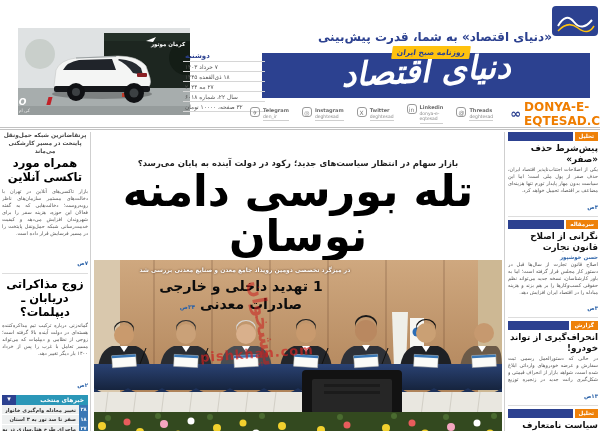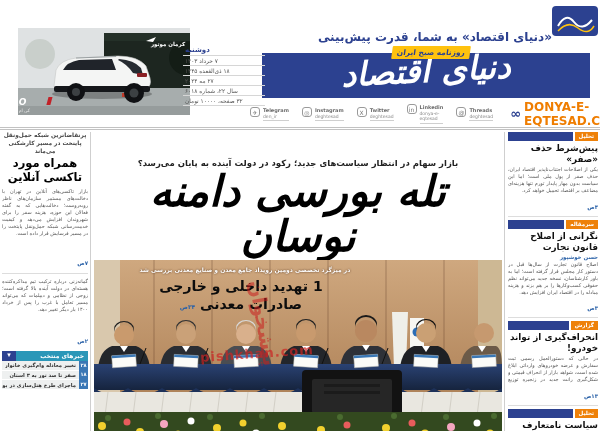--- a/index.html
+++ b/index.html
@@ -5,21 +5,21 @@
   * { margin:0; padding:0; box-sizing:border-box; }
   body { background:#fff; font-family:"DejaVu Sans", sans-serif; }
   .page { position:relative; width:600px; height:431px; background:#fff; overflow:hidden; margin:0 auto; direction:rtl; }
 
   
   .corner-ad { position:absolute; left:552px; top:6px; width:46px; height:30px; background:#2c4190; border-radius:4px; }
   .slogan { position:absolute; left:310px; top:30px; width:250px; text-align:center; font-size:12px; font-weight:bold; color:#2c4190; }
   .logo-band { position:absolute; left:262px; top:53px; width:328px; height:45px; background:#2c4190; }
   .logo-text { position:absolute; left:0; top:-2px; width:100%; text-align:center; color:#fff; font-size:33px; font-weight:bold; font-style:italic; transform:rotate(-3deg); font-family:"DejaVu Serif", serif; white-space:nowrap; }
   .yellow-badge { position:absolute; left:392px; top:46px; width:78px; height:13px; background:#ffc20e; color:#2c4190; font-size:7.5px; font-weight:bold; text-align:center; line-height:13px; transform:skewX(-8deg); z-index:3; border-radius:1px; }
-  .dateblock { position:absolute; left:183px; top:44px; width:82px; font-size:5.8px; color:#555; text-align:left; direction:rtl; }
+  .dateblock { position:absolute; left:183px; top:50px; width:82px; font-size:5.8px; color:#555; text-align:left; direction:rtl; }
   .dateblock .row { border-bottom:1px solid #d6d6d6; padding:1.5px 2px; text-align:left; white-space:nowrap; }
   .dateblock .row:first-child { color:#2c4190; font-weight:bold; font-size:7px; }
   .social-row { position:absolute; left:250px; top:103px; width:348px; height:22px; direction:ltr; display:flex; align-items:center; gap:13px; }
   .social-item { display:flex; align-items:flex-start; gap:3px; }
   .s-icon { width:10px; height:10px; border:1px solid #9a9a9a; border-radius:3px; color:#7a7a7a; font-size:6px; line-height:9px; text-align:center; flex:none; }
   .s-txt { font-size:4.5px; color:#8a8a8a; line-height:1.2; border-bottom:1px solid #cfcfcf; padding-bottom:1px; }
   .s-txt b { font-size:5px; color:#6d6d6d; }
   .site-group { display:flex; align-items:center; gap:3px; margin-left:4px; }
   .infinity { color:#2c4190; font-size:13px; font-weight:bold; line-height:10px; }
   .site { color:#ef7d00; font-size:12px; font-weight:bold; }
@@ -52,21 +52,21 @@
   .sel-box { margin-top:4px; }
   .sel-head { display:flex; height:10px; align-items:stretch; direction:rtl; }
   .sel-title { flex:1; background:#2b97b8; color:#fff; font-size:6px; font-weight:bold; line-height:10px; padding:0 4px; text-align:right; }
   .sel-chevron { width:14px; background:#2c4190; color:#fff; font-size:7px; line-height:9px; text-align:center; }
   .sel-row { display:flex; direction:rtl; align-items:center; height:9.6px; background:#eef0f0; border-bottom:1px solid #fff; }
   .sel-num { width:9px; height:9.6px; background:#3a77b5; color:#fff; font-size:5px; font-weight:bold; text-align:center; line-height:9.6px; flex:none; }
   .sel-txt { font-size:5.2px; color:#333; font-weight:bold; padding-right:3px; white-space:nowrap; overflow:hidden; }
 
   
   .lead-kicker { text-align:center; font-size:8.5px; font-weight:bold; color:#222; margin-top:2px; }
-  .lead-headline { text-align:center; font-size:43px; font-weight:bold; color:#000; line-height:1.05; margin-top:1px; letter-spacing:-1px;font-style:italic; }
+  .lead-headline { text-align:center; font-size:43px; font-weight:bold; color:#000; line-height:1.05; margin-top:1px; letter-spacing:-1px; }
   .lead-text { position:relative; margin-top:5px; height:36px; column-count:3; column-gap:8px; column-rule:none; font-size:5px; color:#555; text-align:justify; line-height:1.4; overflow:hidden; }
   .sig { color:#2b62a8; font-weight:bold; font-style:italic; font-size:5.5px; }
   .lead-ref { position:absolute; left:2px; bottom:-1px; background:#fff; padding-right:3px; }
 
   
   .photo { position:absolute; left:0; top:104px; width:408px; height:195px; overflow:hidden; }
   .photo svg { position:absolute; left:0; top:0; }
   .p-kicker { position:absolute; left:8%; top:6px; width:58%; text-align:center; color:#fff; font-size:6px; font-weight:bold; text-shadow:0 0 2px rgba(60,30,10,.9); z-index:4; }
   .p-head { position:absolute; left:10%; top:17px; width:52%; text-align:center; color:#0d0d0d; font-size:14px; font-weight:bold; line-height:1.3; z-index:4; }
   .p-head .pref { font-size:6px; }
@@ -408,20 +408,21 @@
     </div>
 
   </div>
 
   <div class="left-col">
     <div class="l-kicker">پرتقاضاترین شبکه حمل‌ونقل پایتخت در مسیر کارشکنی می‌ماند</div>
     <div class="l-head">همراه مورد تاکسی آنلاین</div>
     <div class="l-body" style="height:62px">بازار تاکسی‌های آنلاین در تهران با دخالت‌های مستمر سازمان‌های ناظر روبه‌روست؛ دخالت‌هایی که به گفته فعالان این حوزه، هزینه سفر را برای شهروندان افزایش می‌دهد و کیفیت خدمت‌رسانی شبکه حمل‌ونقل پایتخت را در مسیر فرسایش قرار داده است.</div>
     <span class="pref">۷ص</span>
     <div class="l-sep"></div>
+    <div class="l-head">زوج مذاکراتی دریابان ـ دیپلمات؟</div>
     <div class="l-body" style="height:50px">گمانه‌زنی درباره ترکیب تیم مذاکره‌کننده هسته‌ای در دولت آینده بالا گرفته است؛ زوجی از نظامی و دیپلمات که می‌تواند مسیر تعامل با غرب را پس از خرداد ۱۴۰۰ بار دیگر تغییر دهد.</div>
     <span class="pref">۲ص</span>
 
     <div class="sel-box">
       <div class="sel-head">
         <span class="sel-title">خبرهای منتخب</span>
         <span class="sel-chevron">▾</span>
       </div>
       <div class="sel-row">
           <span class="sel-num">۲۸</span>

